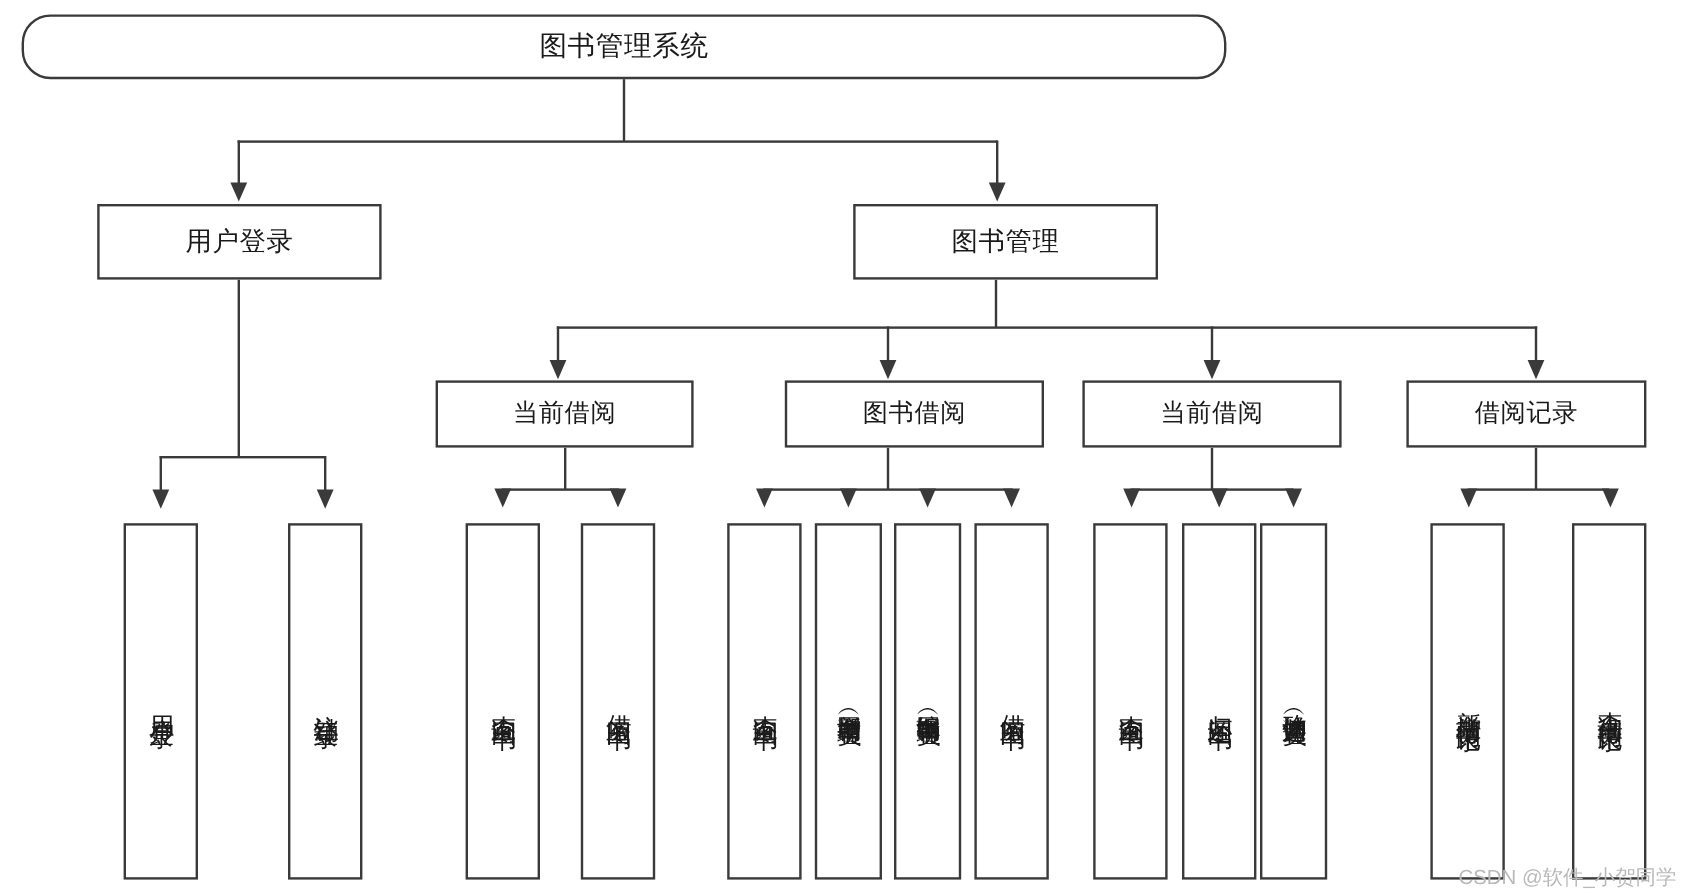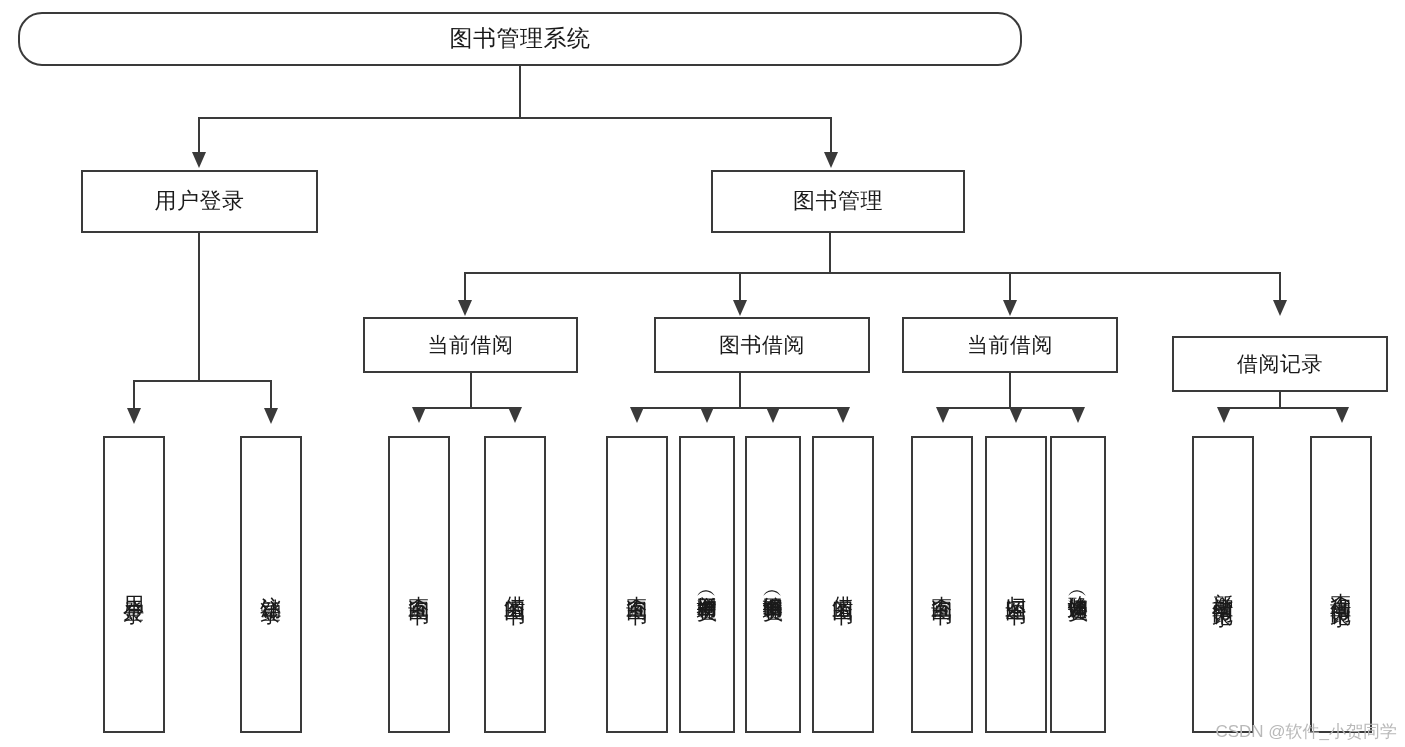--- a/index.html
+++ b/index.html
@@ -162,21 +162,21 @@
   </div>
 
   <div class="node node-l3" style="left:632px; top:317px; width:216px; height:56px;margin-left:22px;">
     <span class="node-label">图书借阅</span>
   </div>
 
   <div class="node node-l3" style="left:902px; top:317px; width:216px; height:56px;">
     <span class="node-label">当前借阅</span>
   </div>
 
-  <div class="node node-l3" style="left:1172px; top:336px; width:216px; height:56px;">
+  <div class="node node-l3" style="left:1172px; top:317px; width:200px; height:56px;">
     <span class="node-label">借阅记录</span>
   </div>
 
   <div class="node node-leaf" style="left:103px; top:436px; width:62px; height:297px;">
     <span class="node-label">用户登录</span>
   </div>
 
   <div class="node node-leaf" style="left:240px; top:436px; width:62px; height:297px;">
     <span class="node-label">注销登录</span>
   </div>

